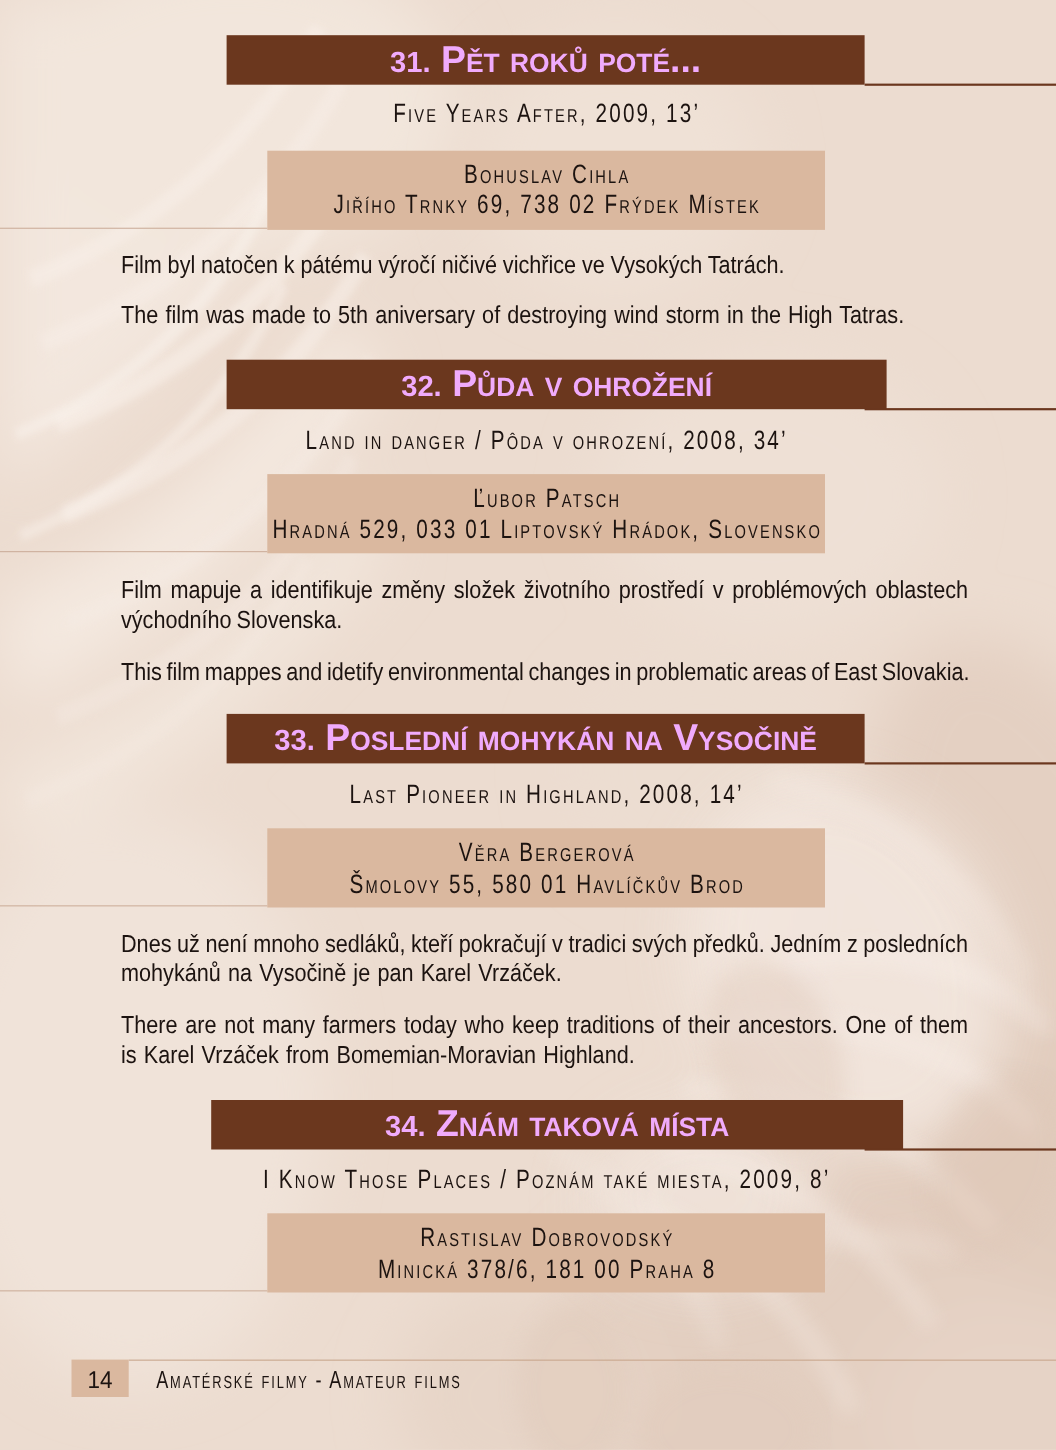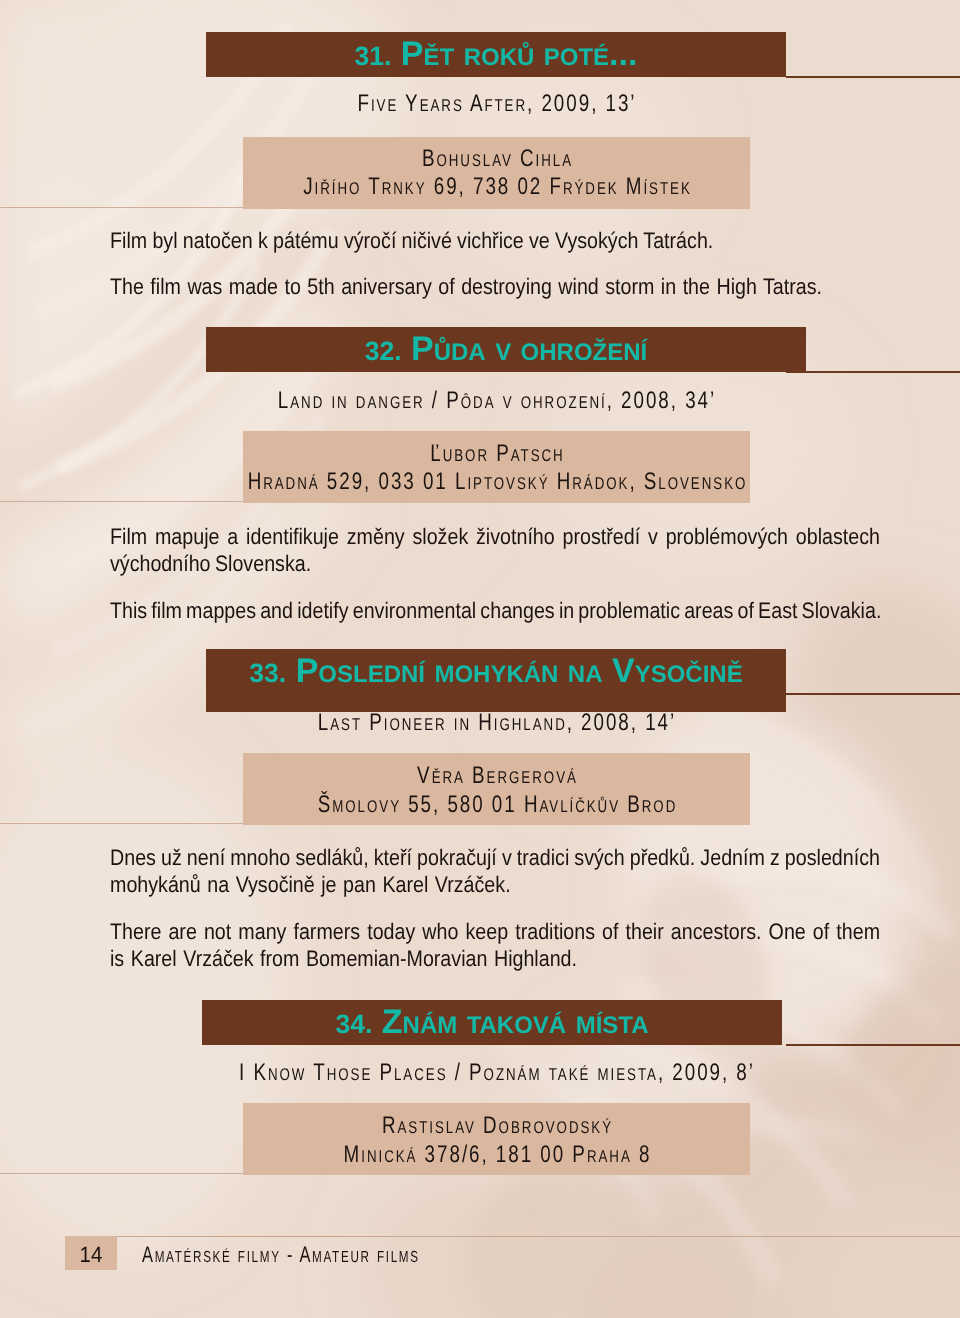--- a/index.html
+++ b/index.html
@@ -10,21 +10,21 @@
        -webkit-font-smoothing:antialiased;text-rendering:geometricPrecision;}
   .page{position:absolute;left:0;top:0;width:960px;height:1318px;overflow:hidden;background:#ecdcd0;}
 
   .bg-layer{position:absolute;left:0;top:0;width:960px;height:1318px;}
   .bg-layer svg{display:block;width:960px;height:1318px;}
 
   .content{position:absolute;left:0;top:0;width:960px;height:1318px;}
 
   
   .titlebar{position:absolute;background:#6b371e;}
-  .ttl{position:absolute;color:#14b8a6;font-weight:bold;font-variant:small-caps;
+  .ttl{position:absolute;color:#f0abfc;font-weight:bold;font-variant:small-caps;
        font-size:34px;letter-spacing:0px;white-space:nowrap;line-height:1;
        transform:scaleX(1.0);transform-origin:50% 0;width:100%;text-align:center;}
   .ttl .n{font-size:0.78em;letter-spacing:0px;}
   .rule{position:absolute;background:#6b371e;height:2px;}
 
   
   .sc{position:absolute;color:#1c1310;font-variant:small-caps;white-space:nowrap;
       font-size:24px;letter-spacing:2.5px;line-height:1;text-align:center;
       text-indent:2.5px;
       transform:scaleX(0.784);transform-origin:50% 0;}
@@ -147,35 +147,35 @@
     <div class="rule" style="left:786px;top:371px;width:174px;"></div>
     <div class="sc" style="left:16px;top:389px;width:960px;">Land in danger / Pôda v ohrození, 2008, 34’</div>
     <div class="authbox" style="left:243px;top:431px;width:507px;height:71.5px;"></div>
     <div class="authline" style="left:0px;top:501px;width:243px;"></div>
     <div class="sc" style="left:53px;top:442px;width:887px;">Ľubor Patsch</div>
     <div class="sc" style="left:53px;top:470px;width:887px;">Hradná 529, 033 01 Liptovský Hrádok, Slovensko</div>
     <div class="pline" style="left:110px;top:526px;word-spacing:2.7px;">Film mapuje a identifikuje změny složek životního prostředí v problémových oblastech</div>
     <div class="pline" style="left:110px;top:553px;word-spacing:-1.2px;">východního Slovenska.</div>
     <div class="pline" style="left:110px;top:600px;word-spacing:-1.46px;">This film mappes and idetify environmental changes in problematic areas of East Slovakia.</div>
 
-    <div class="titlebar" style="left:206px;top:649px;width:580px;height:63px;">
+    <div class="titlebar" style="left:206px;top:649px;width:580px;height:45px;">
       <div class="ttl" style="top:5px;left:0;"><span class="n">33.</span> <span>Poslední mohykán na Vysočině</span></div>
     </div>
     <div class="rule" style="left:786px;top:693px;width:174px;"></div>
     <div class="sc" style="left:16px;top:711px;width:960px;">Last Pioneer in Highland, 2008, 14’</div>
     <div class="authbox" style="left:243px;top:753px;width:507px;height:71.5px;"></div>
     <div class="authline" style="left:0px;top:823px;width:243px;"></div>
     <div class="sc" style="left:53px;top:764px;width:887px;">Věra Bergerová</div>
     <div class="sc" style="left:53px;top:793px;width:887px;">Šmolovy 55, 580 01 Havlíčkův Brod</div>
     <div class="pline" style="left:110px;top:847px;word-spacing:-0.42px;">Dnes už není mnoho sedláků, kteří pokračují v tradici svých předků. Jedním z posledních</div>
     <div class="pline" style="left:110px;top:874px;word-spacing:1.23px;">mohykánů na Vysočině je pan Karel Vrzáček.</div>
     <div class="pline" style="left:110px;top:921px;word-spacing:1.84px;">There are not many farmers today who keep traditions of their ancestors. One of them</div>
     <div class="pline" style="left:110px;top:948px;word-spacing:1.27px;">is Karel Vrzáček from Bomemian-Moravian Highland.</div>
 
-    <div class="titlebar" style="left:202px;top:1000px;width:580px;height:45px;">
+    <div class="titlebar" style="left:192px;top:1000px;width:629px;height:45px;">
       <div class="ttl" style="top:5px;left:0;"><span class="n">34.</span> <span>Znám taková místa</span></div>
     </div>
     <div class="rule" style="left:786px;top:1044px;width:174px;"></div>
     <div class="sc" style="left:16px;top:1061px;width:960px;">I Know Those Places / Poznám také miesta, 2009, 8’</div>
     <div class="authbox" style="left:243px;top:1103px;width:507px;height:71.5px;"></div>
     <div class="authline" style="left:0px;top:1173px;width:243px;"></div>
     <div class="sc" style="left:53px;top:1114px;width:887px;">Rastislav Dobrovodský</div>
     <div class="sc" style="left:53px;top:1143px;width:887px;">Minická 378/6, 181 00 Praha 8</div>
 
     <div class="footer-rule" style="left:117px;top:1236px;width:843px;"></div>

